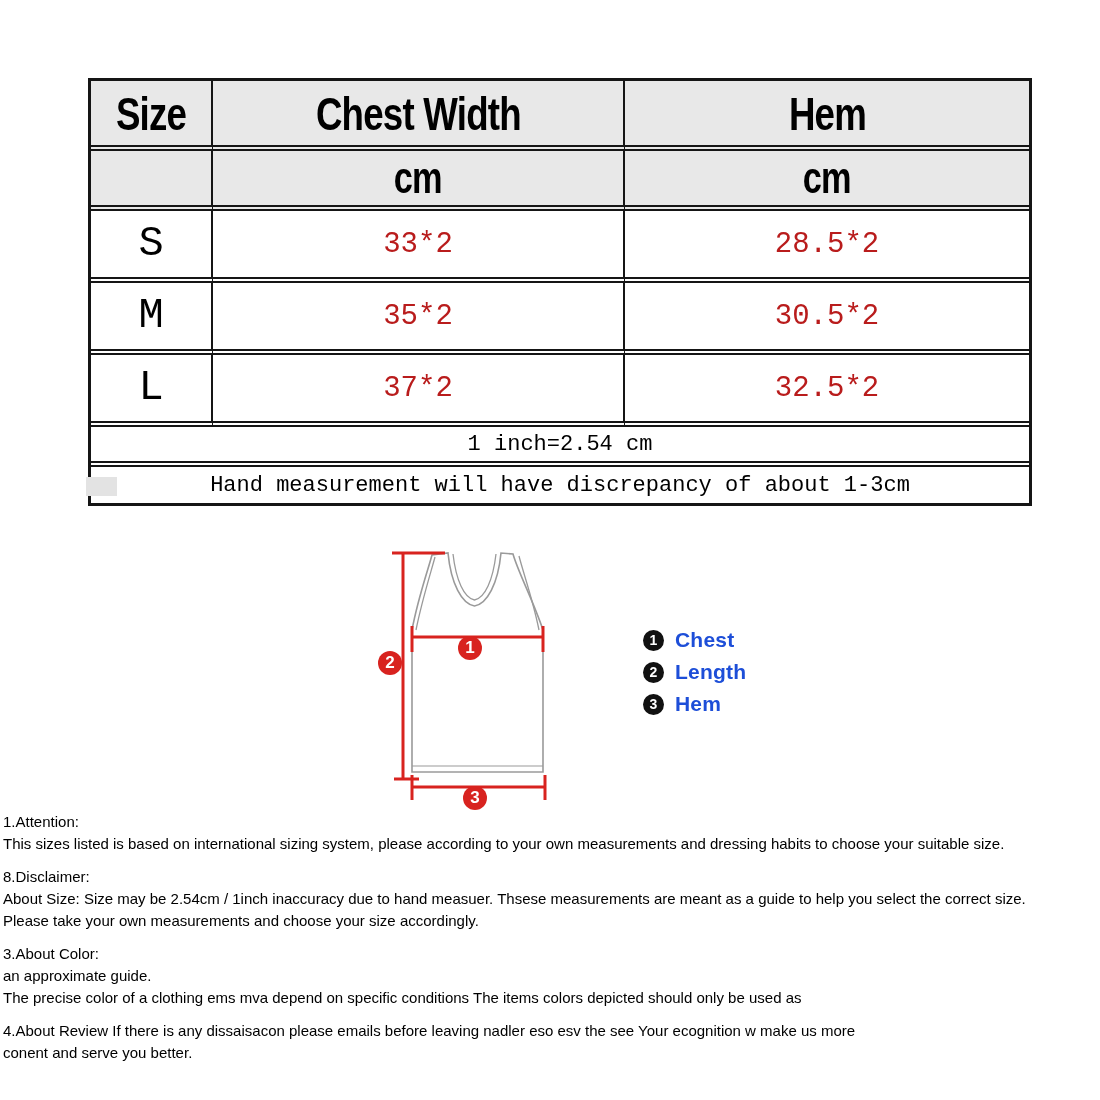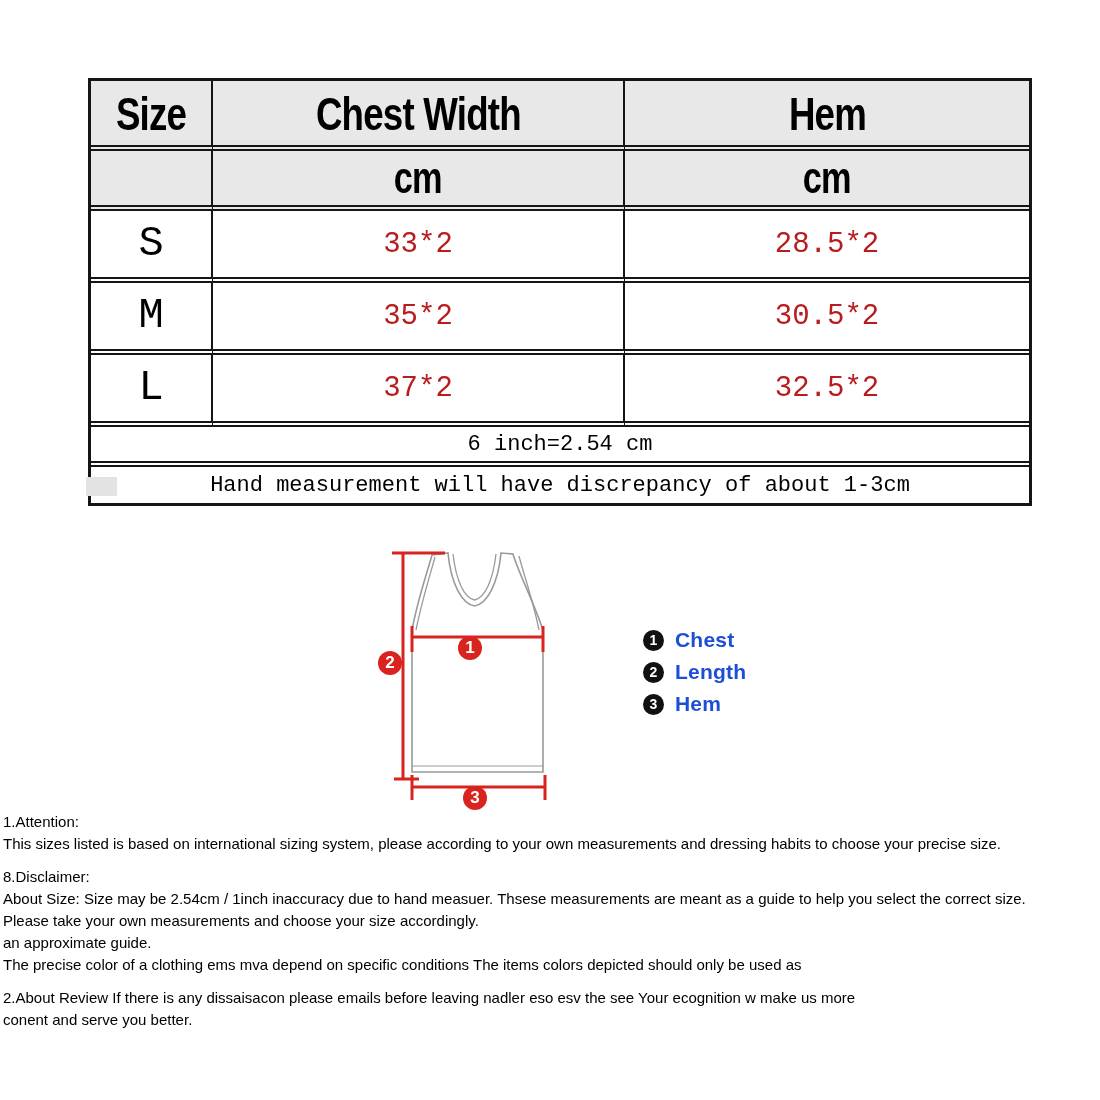--- a/index.html
+++ b/index.html
@@ -96,21 +96,21 @@
       <td class="bR szcell">M</td>
       <td class="bR valcell">35*2</td>
       <td class="valcell">30.5*2</td>
     </tr>
     <tr class="h-data">
       <td class="bR szcell">L</td>
       <td class="bR valcell">37*2</td>
       <td class="valcell">32.5*2</td>
     </tr>
     <tr class="h-note1">
-      <td class="notecell" colspan="3">6 inch=2.54 cm</td>
+      <td class="notecell" colspan="3">1 inch=2.54 cm</td>
     </tr>
     <tr class="h-note2 last">
       <td class="notecell" colspan="3">Hand measurement will have discrepancy of about 1-3cm</td>
     </tr>
   </tbody>
     </table>
   <div class="corner-artifact"></div>
 
   <div class="diagram">
     <svg width="230" height="285" viewBox="0 0 230 285">
@@ -150,23 +150,24 @@
       <span class="llabel">Length</span>
     </div>
     <div class="lrow">
       <span class="lnum">3</span>
       <span class="llabel">Hem</span>
     </div>
   </div>
 
   <div class="notes">
     <p>1.Attention:</p>
-    <p>This sizes listed is based on international sizing system, please according to your own measurements and dressing habits to choose your precise size.</p>
+    <p>This sizes listed is based on international sizing system, please according to your own measurements and dressing habits to choose your suitable size.</p>
     <p class="gap">8.Disclaimer:</p>
     <p>About Size: Size may be 2.54cm / 1inch inaccuracy due to hand measuer. Thsese measurements are meant as a guide to help you select the correct size.</p>
     <p>Please take your own measurements and choose your size accordingly.</p>
+    <p class="gap">3.About Color:</p>
     <p>an approximate guide.</p>
     <p>The precise color of a clothing ems mva depend on specific conditions The items colors depicted should only be used as</p>
-    <p class="gap">2.About Review If there is any dissaisacon please emails before leaving nadler eso esv the see Your ecognition w make us more</p>
+    <p class="gap">4.About Review If there is any dissaisacon please emails before leaving nadler eso esv the see Your ecognition w make us more</p>
     <p>conent and serve you better.</p>
   </div>
 
 </div>
 
 </body></html>

